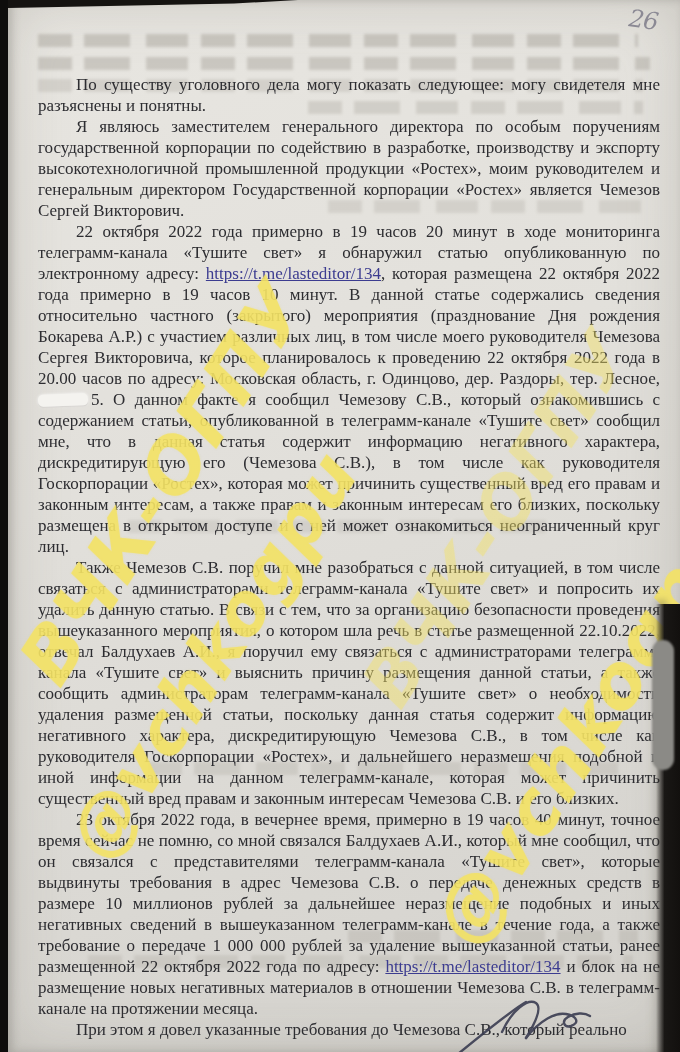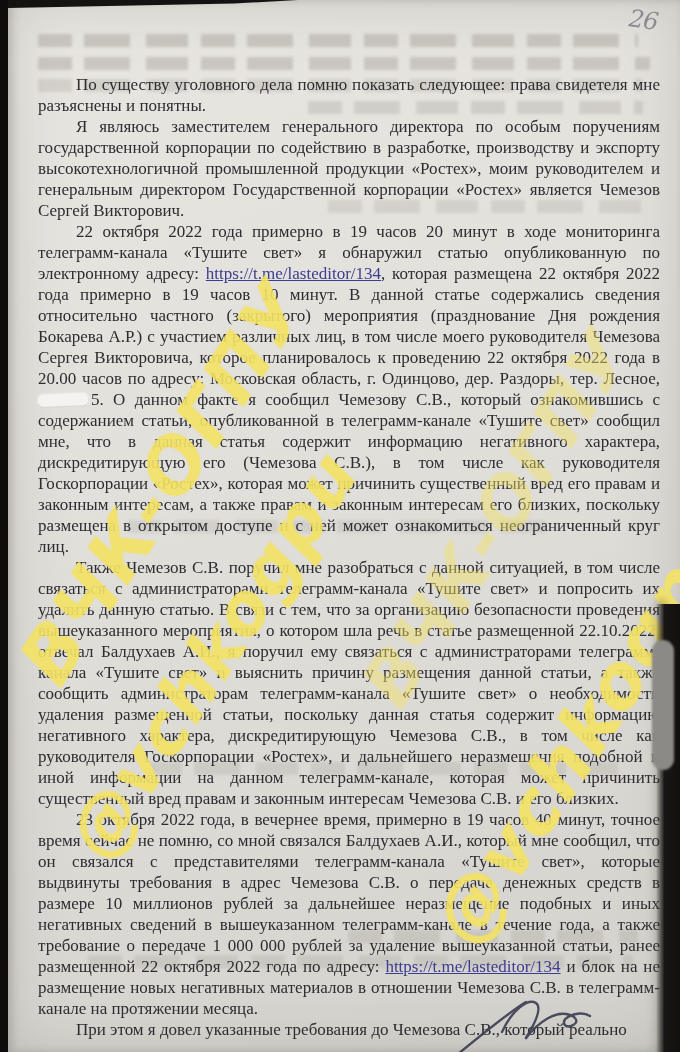--- a/index.html
+++ b/index.html
@@ -88,21 +88,21 @@
   <div class="bleed" style="left:300px;top:101px;width:335px;opacity:.30"></div>
   <div class="bleed" style="left:320px;top:200px;width:315px;opacity:.25"></div>
   <div class="bleed" style="left:120px;top:520px;width:420px;opacity:.22"></div>
   <div class="bleed" style="left:140px;top:762px;width:470px;opacity:.25"></div>
   <div class="bleed" style="left:340px;top:930px;width:290px;opacity:.28"></div>
   <div class="bleed" style="left:80px;top:955px;width:545px;opacity:.25"></div>
 
   <div class="pagenum">26</div>
 
   <div class="doc-text">
-    <p><span>По существу уголовного дела  помню показать следующее: права свидетеля мне разъяснены и понятны.</span></p>
+    <p><span>По существу уголовного дела  могу показать следующее: могу свидетеля мне разъяснены и понятны.</span></p>
     <p><span>Я являюсь заместителем генерального директора по особым поручениям государственной корпорации по содействию в разработке, производству и экспорту высокотехнологичной промышленной продукции «Ростех», моим руководителем и генеральным директором Государственной корпорации «Ростех» является Чемезов Сергей Викторович.</span></p>
     <p><span>22 октября 2022 года примерно в 19 часов 20 минут в ходе мониторинга телеграмм-канала «Тушите свет» я обнаружил статью опубликованную по электронному адресу: </span><a class="doclink">https://t.me/lasteditor/134</a><span>, которая размещена 22 октября 2022 года примерно в 19 часов 10 минут. В данной статье содержались сведения относительно частного (закрытого) мероприятия (празднование Дня рождения Бокарева А.Р.) с участием различных лиц, в том числе моего руководителя Чемезова Сергея Викторовича, которое планировалось к проведению 22 октября 2022 года в 20.00 часов по адресу: Московская область, г. Одинцово, дер. Раздоры, тер. Лесное, </span><span class="whiteout"></span><span>5. О данном факте я сообщил Чемезову С.В., который ознакомившись с содержанием статьи, опубликованной в телеграмм-канале «Тушите свет» сообщил мне, что в данная статья содержит информацию негативного характера, дискредитирующую его (Чемезова С.В.), в том числе как руководителя Госкорпорации «Ростех», которая может причинить существенный вред его правам и законным интересам, а также правам и законным интересам его близких, поскольку размещена в открытом доступе и с ней может ознакомиться неограниченный круг лиц.</span></p>
     <p><span>Также Чемезов С.В. поручил мне разобраться с данной ситуацией, в том числе связаться с администраторами телеграмм-канала «Тушите свет» и попросить их удалить данную статью. В связи с тем, что за организацию безопасности проведения вышеуказанного мероприятия, о котором шла речь в статье размещенной 22.10.2022, отвечал Балдухаев А.И., я поручил ему связаться с администраторами телеграмм-канала «Тушите свет» и выяснить причину размещения данной статьи, а также сообщить администраторам телеграмм-канала «Тушите свет» о необходимости удаления размещенной статьи, поскольку данная статья содержит информацию негативного характера, дискредитирующую Чемезова С.В., в том числе как руководителя Госкорпорации «Ростех», и дальнейшего неразмещения подобной и иной информации на данном телеграмм-канале, которая может причинить существенный вред правам и законным интересам Чемезова С.В. и его близких.</span></p>
     <p><span>23 октября 2022 года, в вечернее время, примерно в 19 часов 40 минут, точное время сейчас не помню, со мной связался Балдухаев А.И., который мне сообщил, что он связался с представителями телеграмм-канала «Тушите свет», которые выдвинуты требования в адрес Чемезова С.В. о передаче денежных средств в размере 10 миллионов рублей за дальнейшее неразмещение подобных и иных негативных сведений в вышеуказанном телеграмм-канале в течение года, а также требование о передаче 1 000 000 рублей за удаление вышеуказанной статьи, ранее размещенной 22 октября 2022 года по адресу: </span><a class="doclink">https://t.me/lasteditor/134</a><span> и блок на не размещение новых негативных материалов в отношении Чемезова С.В. в телеграмм-канале на протяжении месяца.</span></p>
     <p><span>При этом я довел указанные требования до Чемезова С.В., который реально</span></p>
   </div>
 
   <div class="wm wm1">ВЧК-ОГПУ</div>
   <div class="wm wm2">@vchkogpu</div>
   <div class="wm wm3">@vchkogpu</div>

